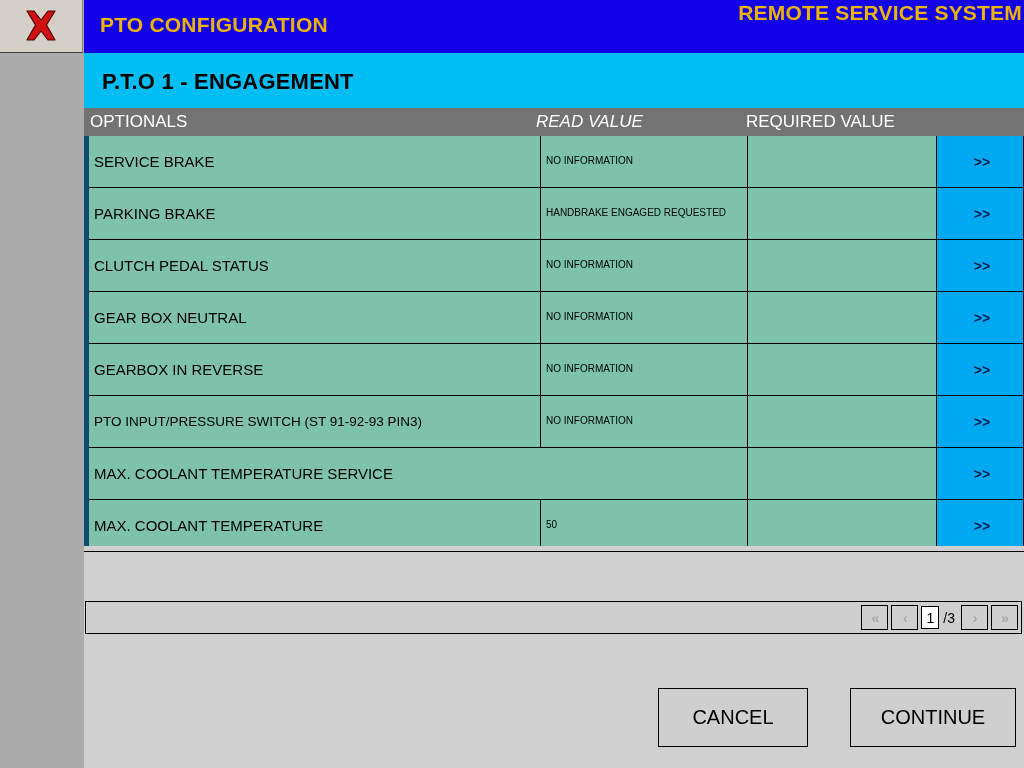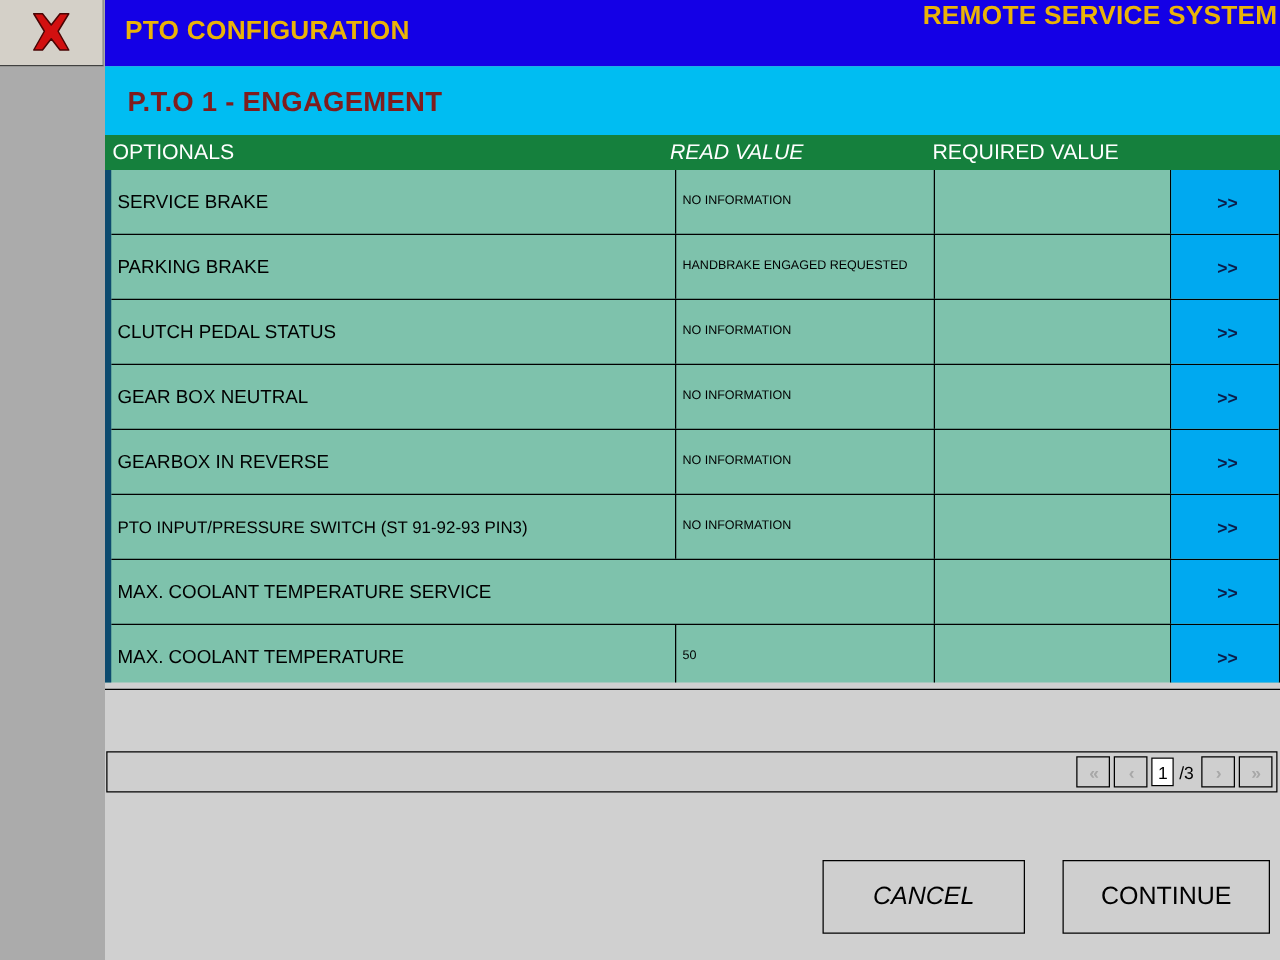--- a/index.html
+++ b/index.html
@@ -66,21 +66,21 @@
     font-weight: bold;
     letter-spacing: 0.2px;
     white-space: nowrap;
   }
 
   .subtitlebar {
     position: absolute;
     left: 84px; top: 53px;
     width: 940px; height: 55px;
     background: #00bdf2;
-    color: #7f1d1d;
+    color: #000000;
   }
   .subtitlebar .sub-title {
     position: absolute;
     left: 18px; top: 16px;
     font-size: 22px;
     font-weight: bold;
     letter-spacing: 0.2px;
     white-space: nowrap;
   }
 
@@ -94,21 +94,21 @@
 
   .grid {
     position: absolute;
     left: 0; top: 0;
     width: 940px; height: 444px;
     overflow: hidden;
   }
   .grid-head {
     position: relative;
     height: 28px;
-    background: #15803d;
+    background: #737373;
     color: #ffffff;
   }
   .grid-head .hcell {
     position: absolute;
     top: 4px;
     font-size: 17px;
     font-weight: normal;
     white-space: nowrap;
   }
   .hcell.c1 { left: 6px; }
@@ -243,21 +243,21 @@
     background: #cfcfcf;
     border: 1px solid #000;
     box-sizing: border-box;
     display: flex;
     align-items: center;
     justify-content: center;
     font-size: 20px;
     color: #000;
     cursor: pointer;
   }
-  .btn.cancel   { left: 574px; width: 162px; font-style: italic; }
+  .btn.cancel   { left: 574px; width: 150px; }
   .btn.continue { left: 766px; width: 166px; }
 </style>
 </head>
 <body>
 
 <div id="app">
 
   <div class="left-rail">
     <div class="close-btn">
       <span>

